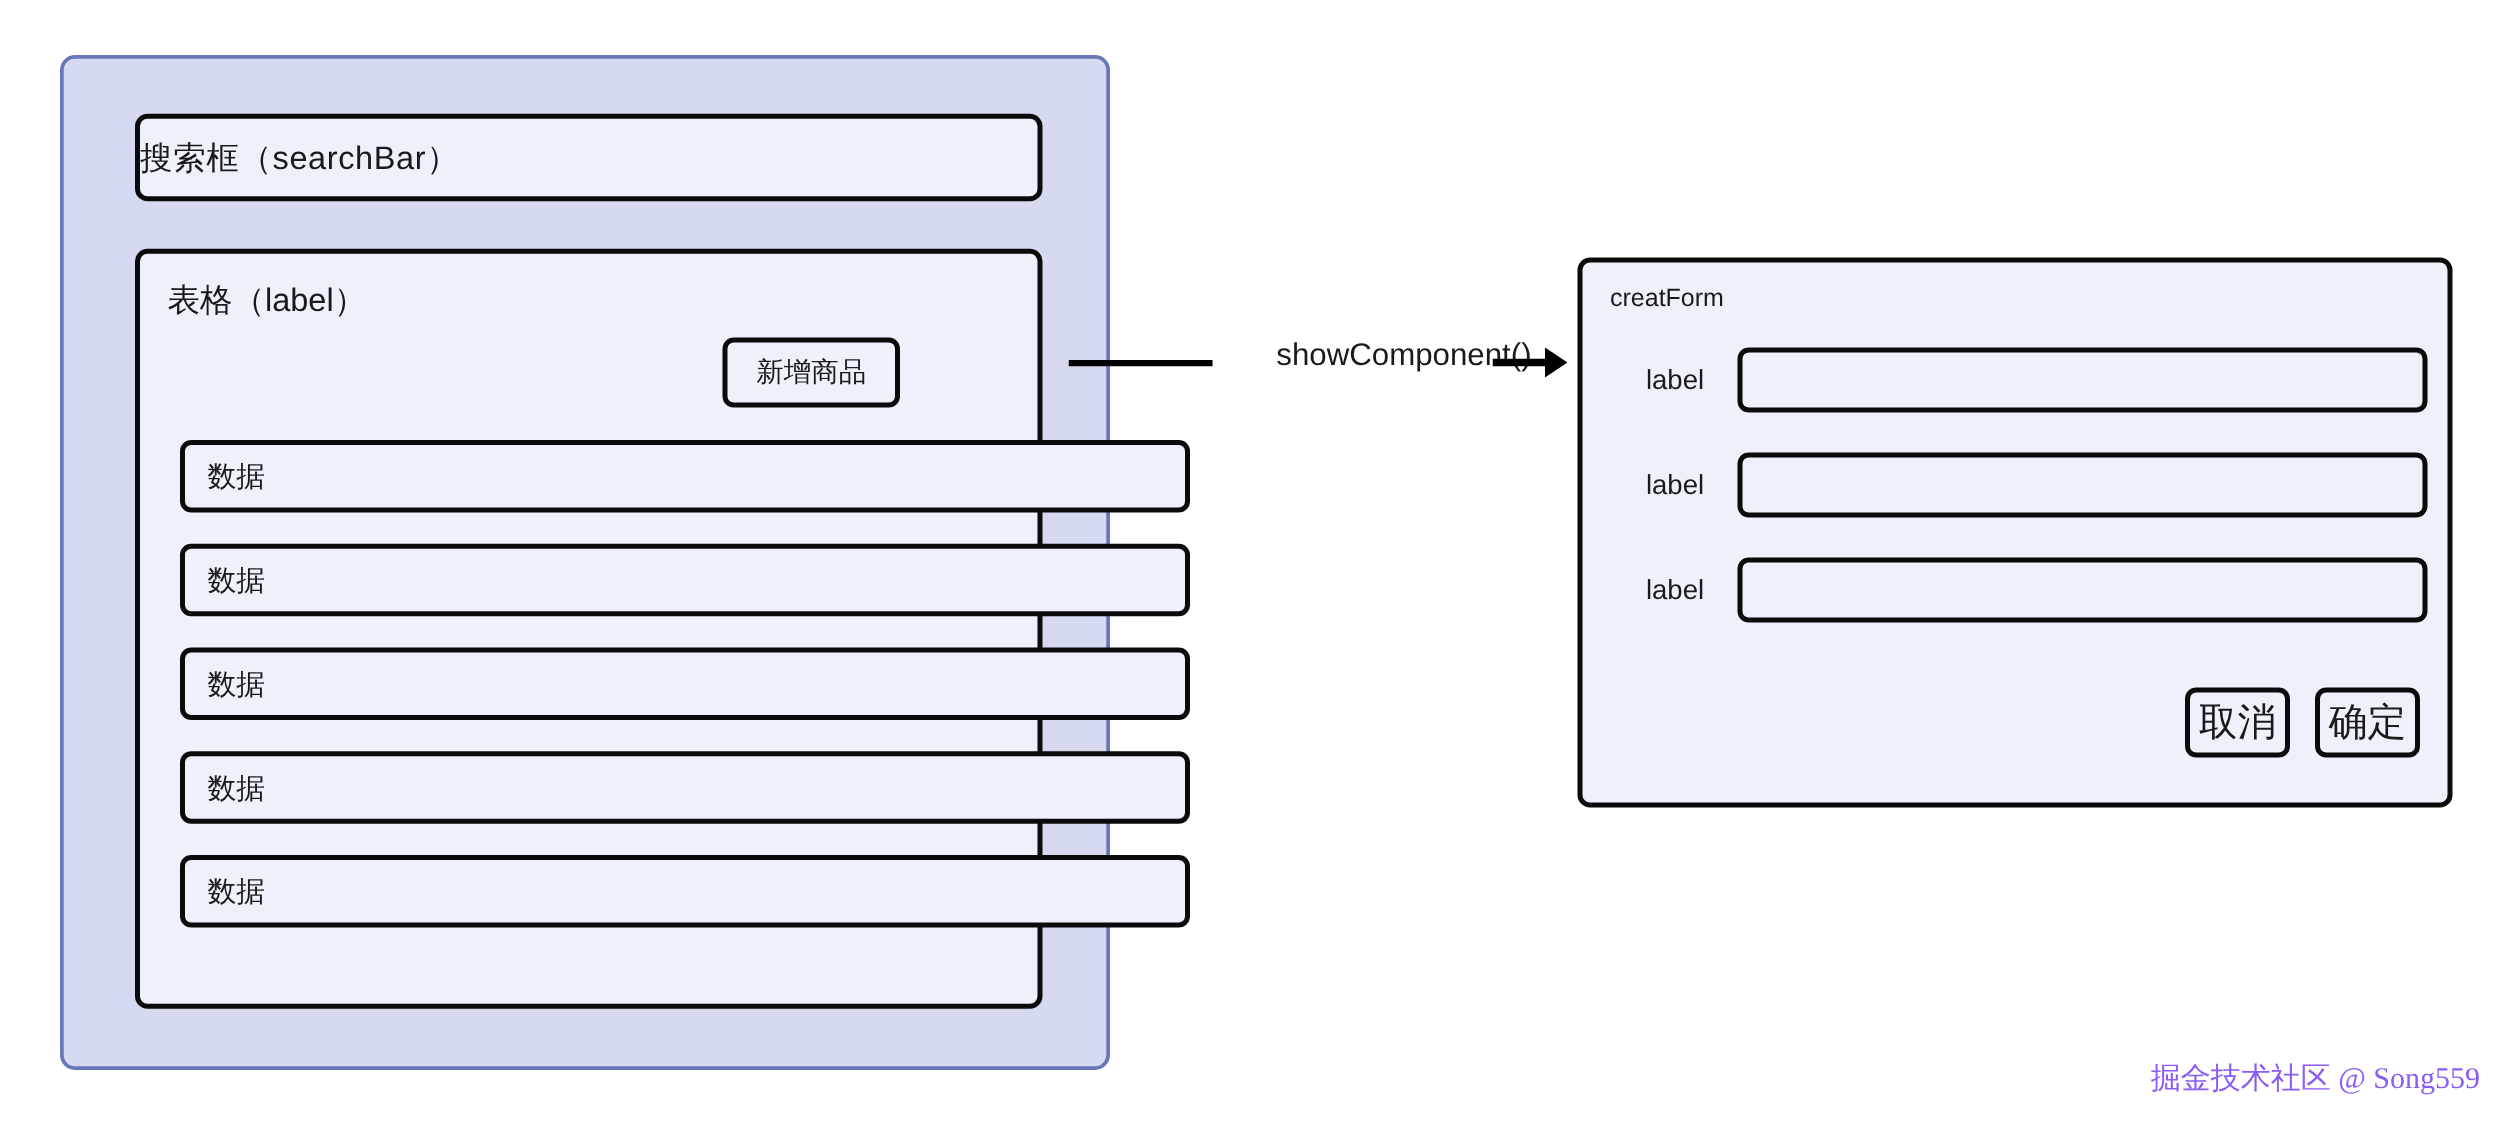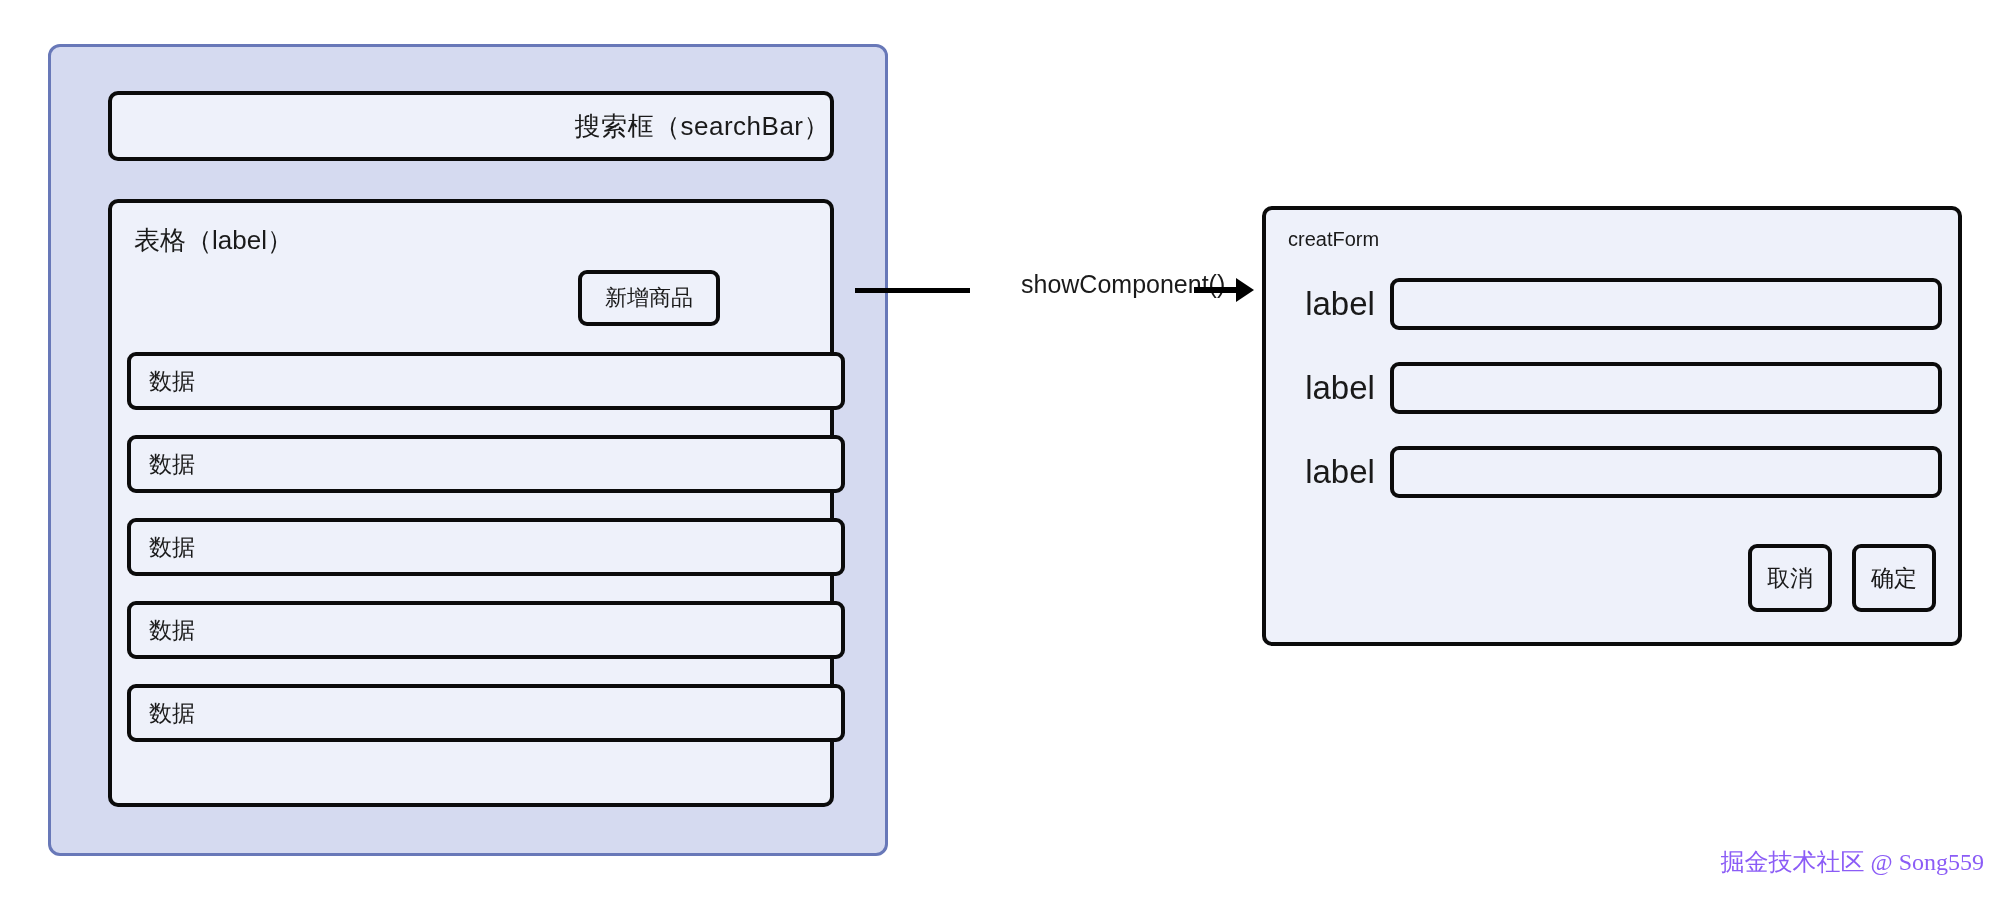--- a/index.html
+++ b/index.html
@@ -43,22 +43,21 @@
   }
 
   
   .search-bar {
     left: 57px;
     top: 44px;
     width: 726px;
     height: 70px;
     display: flex;
     align-items: center;
-    justify-content: flex-end;
-    padding-left: 31px;
+    justify-content: flex-start;
   }
   .search-bar-label {
     font-size: 26px;
     color: #1a1a1a;
     letter-spacing: 0.5px;
   }
 
   
   .table-panel {
     left: 57px;
@@ -86,22 +85,22 @@
     align-items: center;
     justify-content: center;
   }
   .add-button-label {
     font-size: 22px;
     color: #1a1a1a;
   }
 
   
   .data-row {
-    left: 15px;
-    width: 718px;
+    left: 32px;
+    width: 808px;
     height: 58px;
     border-width: 4px;
     border-radius: 9px;
     display: flex;
     align-items: center;
     text-align: right;
   }
   .data-row-label {
     font-size: 23px;
     color: #1a1a1a;
@@ -151,21 +150,21 @@
   .form-row {
     position: absolute;
     left: 24px;
     width: 652px;
     height: 52px;
     display: flex;
     align-items: center;
   }
   .form-row-label {
     width: 100px;
-    font-size: 33px;
+    font-size: 22px;
     color: #1a1a1a;
     text-align: center;
     flex: 0 0 auto;
   }
   .form-input {
     flex: 1 1 auto;
     height: 52px;
     background: #eef1fa;
     border: 4px solid #0b0b0b;
     border-radius: 9px;
@@ -179,29 +178,29 @@
     top: 340px;
     height: 56px;
     display: flex;
     justify-content: flex-end;
     align-items: center;
     gap: 20px;
   }
   .form-action-button {
     position: relative;
     width: 84px;
-    height: 68px;
+    height: 56px;
     background: #eef1fa;
     border: 4px solid #0b0b0b;
     border-radius: 9px;
     box-sizing: border-box;
     display: flex;
     align-items: center;
     justify-content: center;
-    font-size: 23px;
+    font-size: 31px;
     color: #1a1a1a;
   }
 
   
   .watermark {
     position: absolute;
     right: 28px;
     bottom: 32px;
     font-size: 24px;
     color: #8b5cf6;

